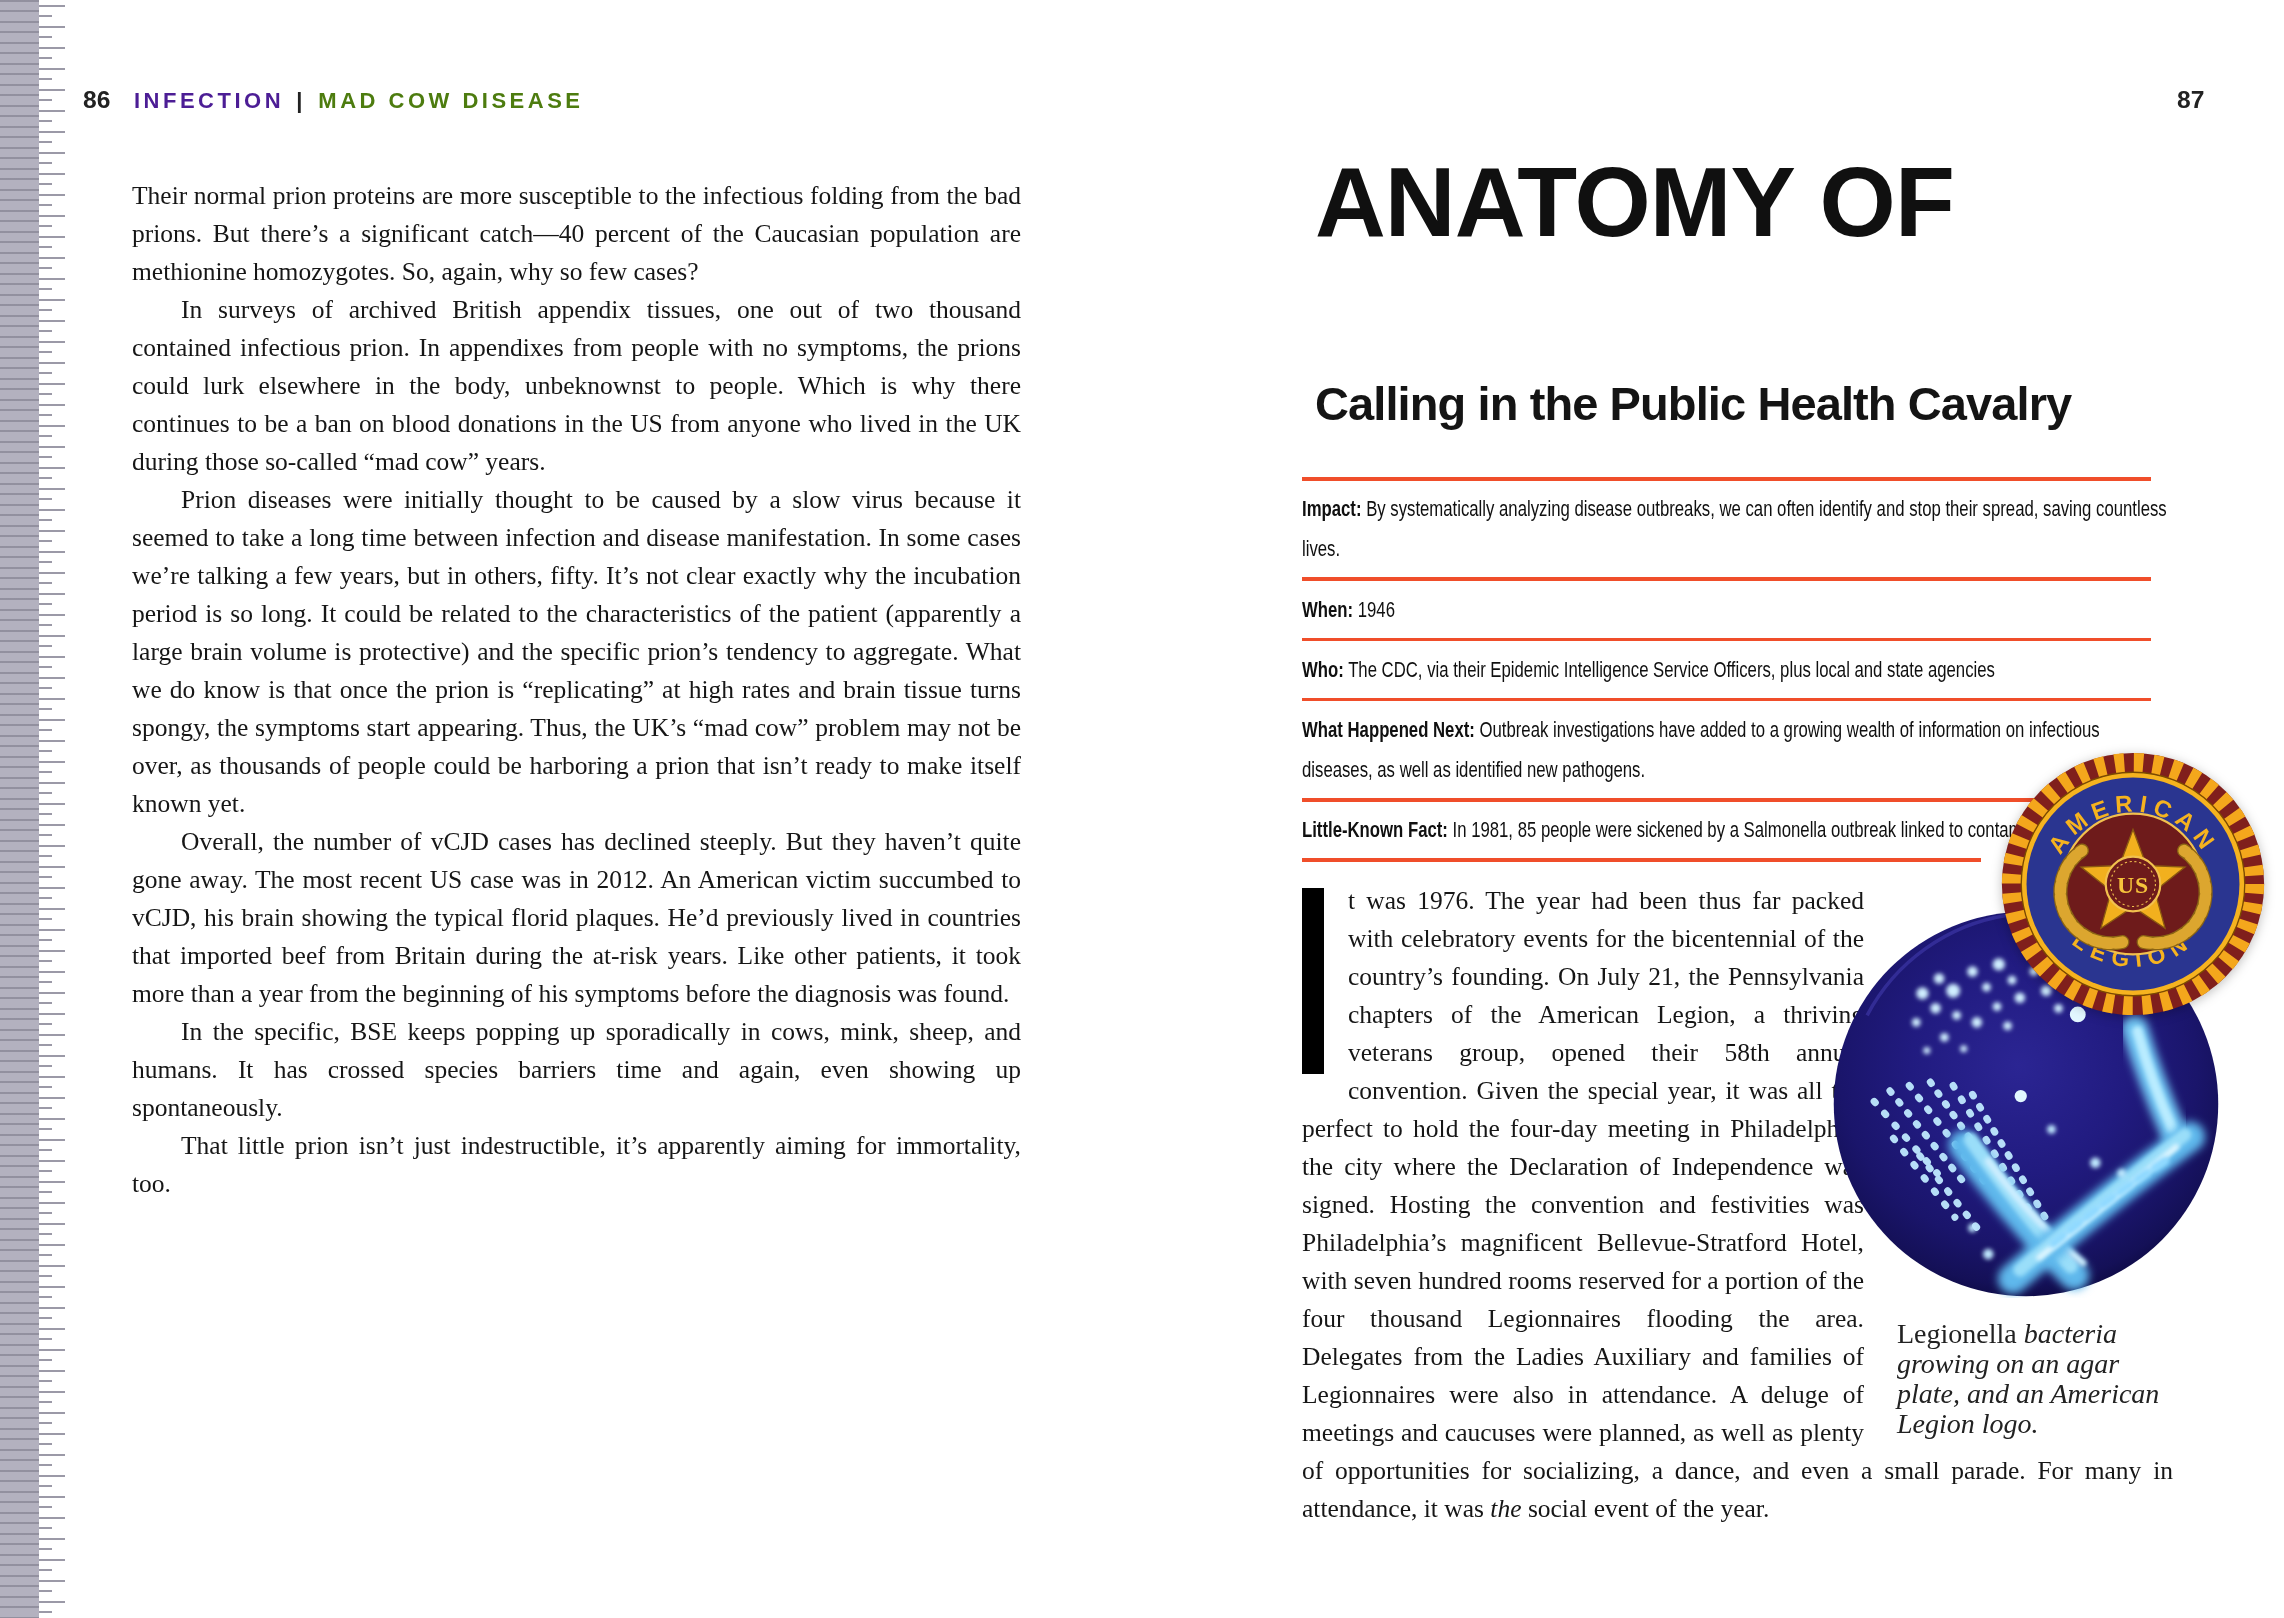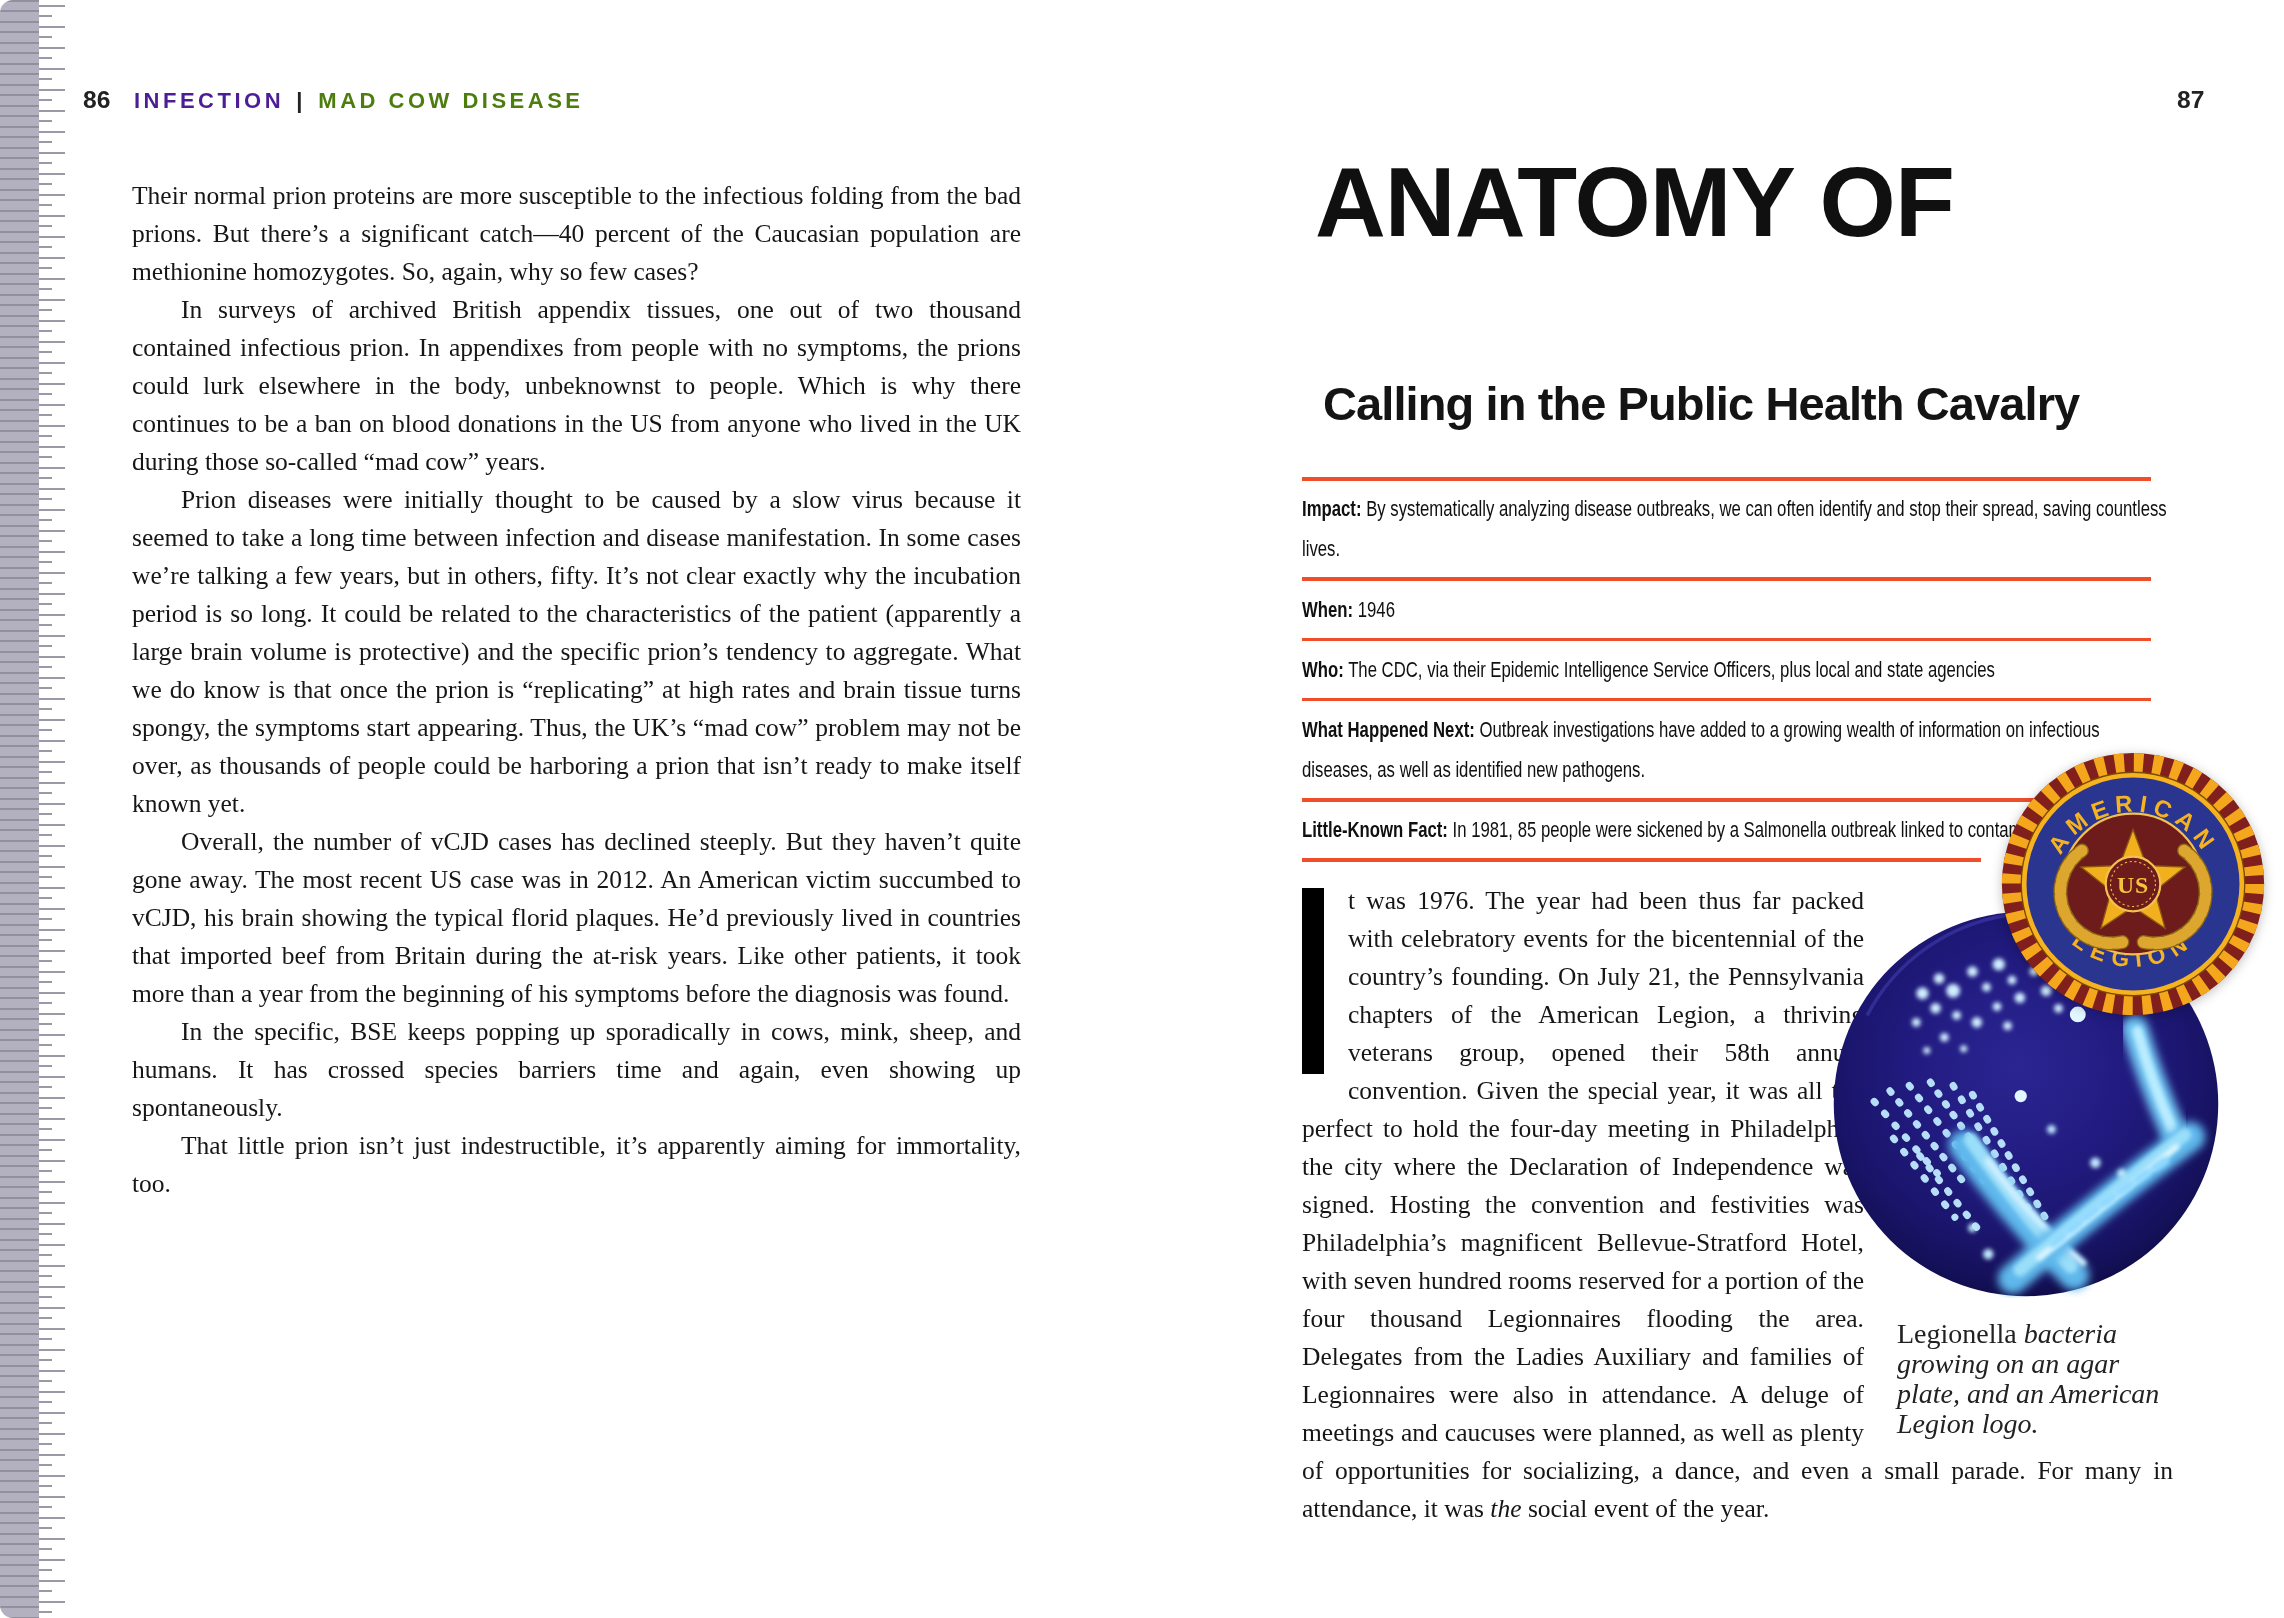--- a/index.html
+++ b/index.html
@@ -1,17 +1,17 @@
 <!DOCTYPE html>
 <html style="font-size:14px"><head>
 <meta charset="utf-8">
 <style>
   html,body{margin:0;padding:0;background:#ffffff;}
   #canvas{position:relative;width:2284px;height:1618px;background:#ffffff;overflow:hidden;
-          font-family:"Liberation Serif", serif;color:#111;border-radius:13px;}
+          font-family:"Liberation Serif", serif;color:#111;}
   
   .spine{position:absolute;left:0;top:0;width:39px;height:100%;
          background:repeating-linear-gradient(to bottom, rgba(60,58,75,.28) 0 1.8px, rgba(0,0,0,0) 1.8px 10.5px), #b3b1bf;}
   .ticks-long{position:absolute;left:39px;top:5.3px;width:26px;height:100%;
          background:repeating-linear-gradient(to bottom, #9b99a7 0 1.8px, rgba(0,0,0,0) 1.8px 21px);}
   .ticks-short{position:absolute;left:39px;top:5.3px;width:13px;height:100%;
          background:repeating-linear-gradient(to bottom, rgba(0,0,0,0) 0 10.5px, #9b99a7 10.5px 12.3px, rgba(0,0,0,0) 12.3px 21px);}
   
   .pageno{position:absolute;top:86px;font-family:"Liberation Sans",sans-serif;
           font-size:24.6px;font-weight:bold;color:#222;}
@@ -23,21 +23,21 @@
   
   .body-left{position:absolute;left:132px;top:163px;width:889px;text-align:justify;
           font-size:25.5px;line-height:38px;color:#161616;margin-top:14px;}
   .body-left p{margin:0;}
   .body-left p + p{text-indent:49px;}
   
   .title-line{position:relative;font-family:"Liberation Sans",sans-serif;font-weight:bold;
           font-size:98px;line-height:85px;letter-spacing:-0.9px;color:#101010;white-space:nowrap;}
   .title-block{position:absolute;left:1315px;top:160px;text-align:right;}
   .subtitle{position:absolute;left:1315px;top:376px;font-family:"Liberation Sans",sans-serif;
-          font-size:47px;font-weight:bold;letter-spacing:-0.9px;color:#141414;white-space:nowrap;margin-left:8px;}
+          font-size:47px;font-weight:bold;letter-spacing:-0.9px;color:#141414;white-space:nowrap;}
   .facts{position:absolute;left:1302px;top:477px;width:984px;}
   .rule{height:3.5px;background:#f04e2a;}
   .fact-row{overflow:hidden;}
   .fact-inner{width:1116px;transform:scaleX(0.778);transform-origin:0 0;
           font-family:"Liberation Sans",sans-serif;font-size:21.5px;line-height:40px;
           padding:8.8px 0 8px 0;color:#101010;}
   .fact-label{font-weight:bold;}
   .body-right{position:absolute;left:1302px;top:882px;width:871px;text-align:justify;
           font-size:25.5px;line-height:38px;color:#161616;}
   .body-right p{margin:0;}

